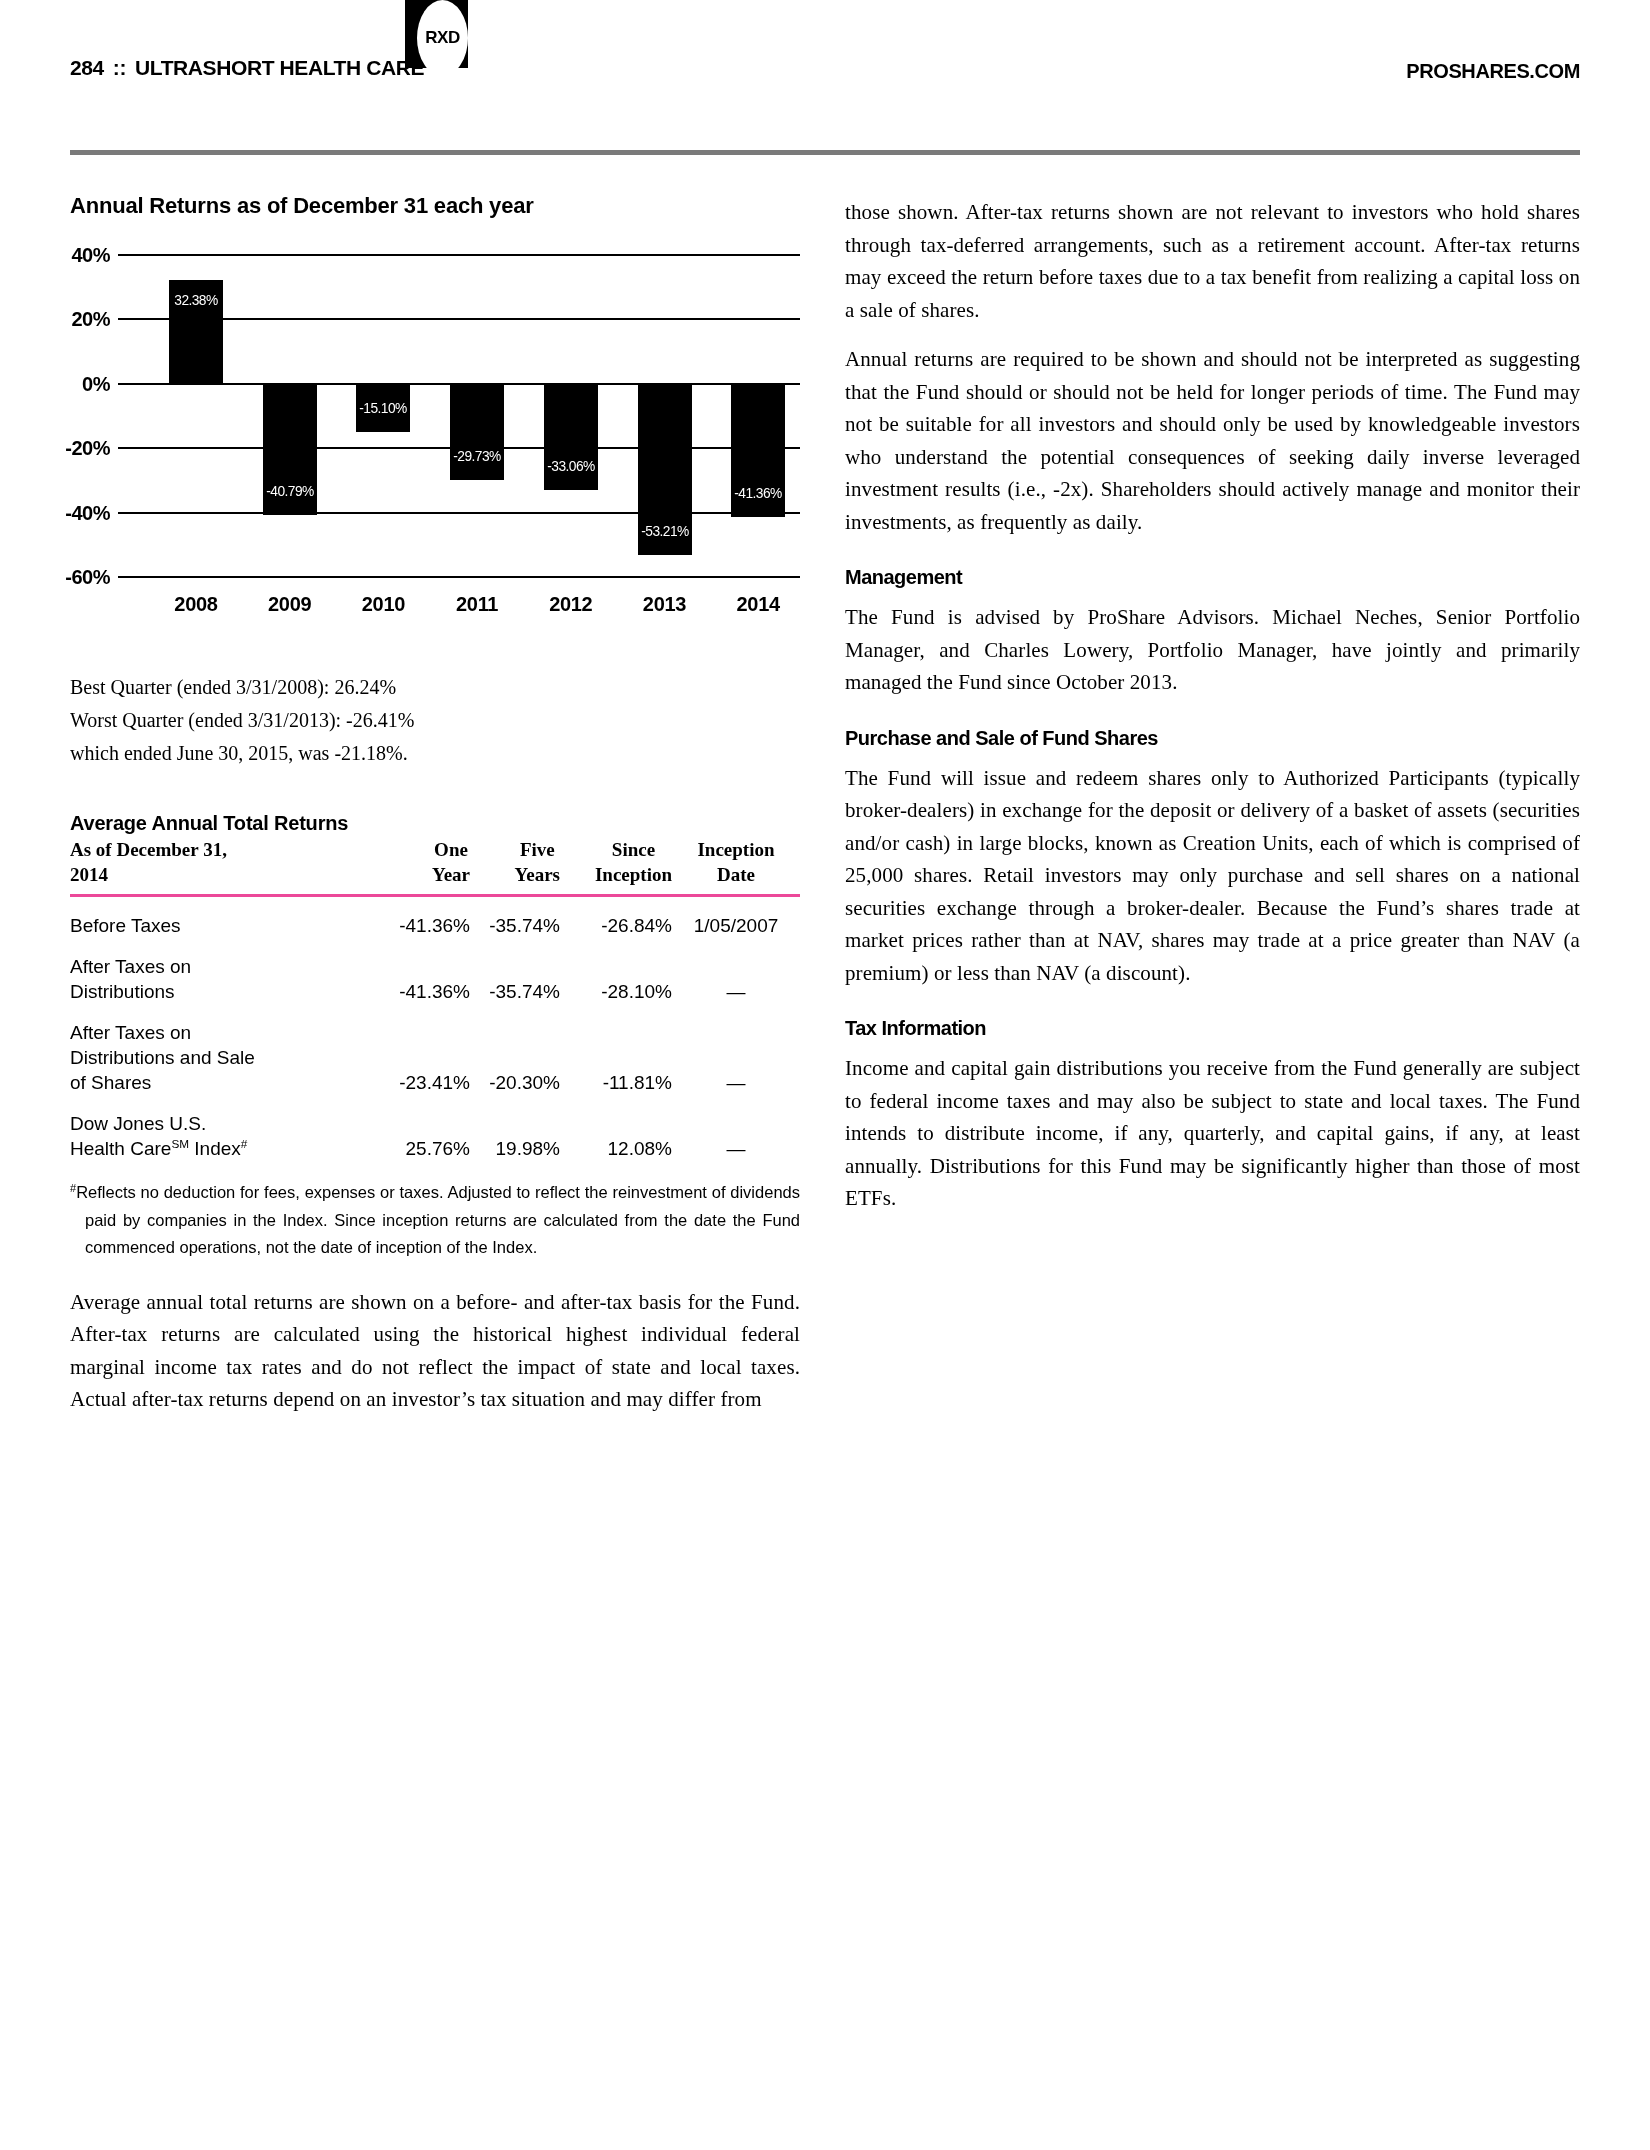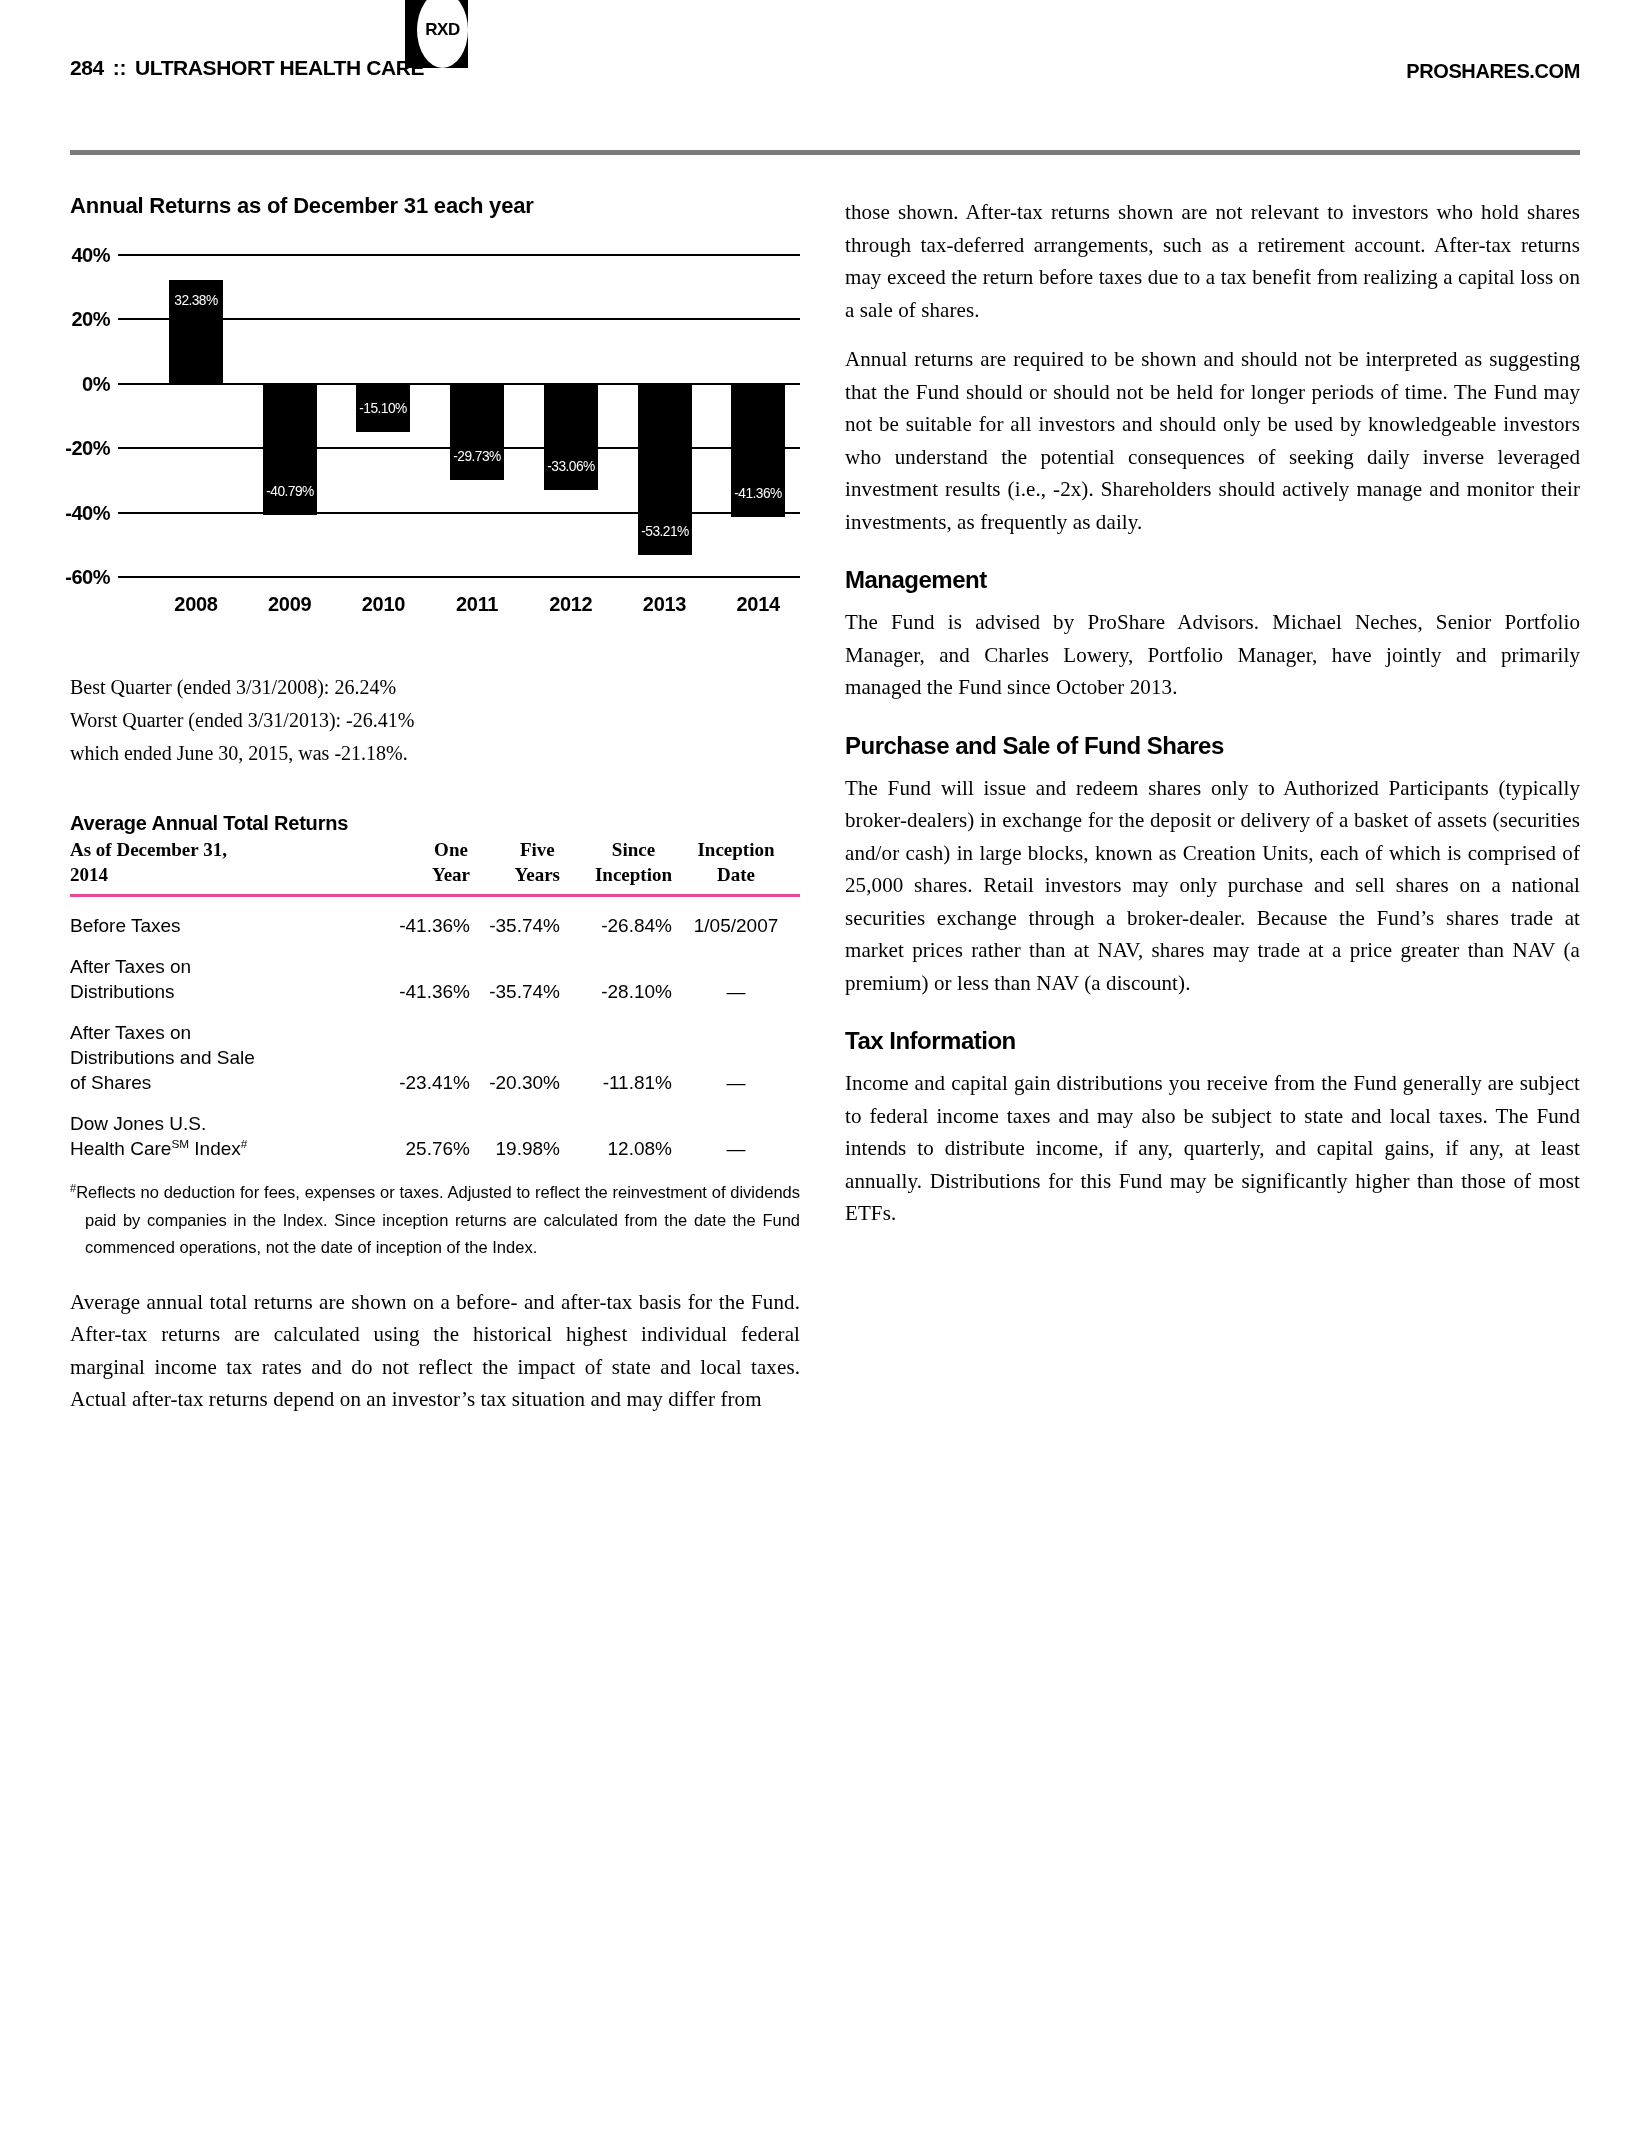--- a/index.html
+++ b/index.html
@@ -7,21 +7,21 @@
   body { background: #ffffff; color: #000000; }
   .page { width: 1650px; height: 2150px; padding: 0 70px; background: #fff; position: relative; }
 
   
   .hdr { position: relative; height: 155px; }
   .hdr-left { position: absolute; left: 0; top: 56px; display: flex; align-items: flex-start; }
   .hdr-left .txt { font-family: "Liberation Sans", "DejaVu Sans", sans-serif; font-weight: bold;
                    font-size: 21px; letter-spacing: -0.4px; white-space: nowrap; }
   .hdr-sep { margin: 0 9px; font-weight: bold; }
   .ticker-badge { position: absolute; left: 335px; top: 0px; width: 63px; height: 68px;
-                  background: #000; overflow: hidden; display: flex; align-items: flex-end; justify-content: center; padding-left: 12px; }
+                  background: #000; overflow: hidden; display: flex; align-items: flex-start; justify-content: center; padding-left: 12px; }
   .ticker-oval { width: 56px; height: 76px; background: #fff; border-radius: 50%;
                  display: flex; align-items: center; justify-content: center; }
   .ticker-oval span { font-family: "Liberation Sans", "DejaVu Sans", sans-serif; font-weight: bold;
                       font-size: 17px; letter-spacing: -0.5px; color: #000; }
   .hdr-right { position: absolute; right: 0; top: 60px; font-family: "Liberation Sans", sans-serif;
                font-weight: bold; font-size: 20px; letter-spacing: -0.4px; }
   .hdr-rule { position: absolute; left: 0; right: 0; top: 150px; height: 5px; background: #7a7a7a; }
 
   
   .columns { display: flex; margin-top: 38px; }
@@ -72,21 +72,21 @@
   .footnote { margin-top: 18px; width: 730px; font-family: "Liberation Sans", sans-serif;
               font-size: 16.5px; line-height: 27.5px; padding-left: 15px; text-indent: -15px;
               text-align: justify; }
   .footnote sup { font-size: 11px; }
 
   
   p.serif { font-family: "Liberation Serif", "DejaVu Serif", serif; font-size: 21px;
             line-height: 32.5px; text-align: justify; letter-spacing: 0.1px; }
   .col-left p.serif { margin-top: 24px; }
   .col-right p.serif { margin-bottom: 17px; }
-  h3.sect { font-family: "Liberation Sans", sans-serif; font-weight: bold; font-size: 24px;
+  h3.sect { font-family: "Liberation Sans", sans-serif; font-weight: bold; font-size: 20px;
             letter-spacing: -0.5px; margin: 28px 0 12px 0; }
 </style>
 </head>
 <body>
 
 <div class="page">
 
   <div class="hdr">
     <div class="hdr-left">
       <span class="txt">284</span>

